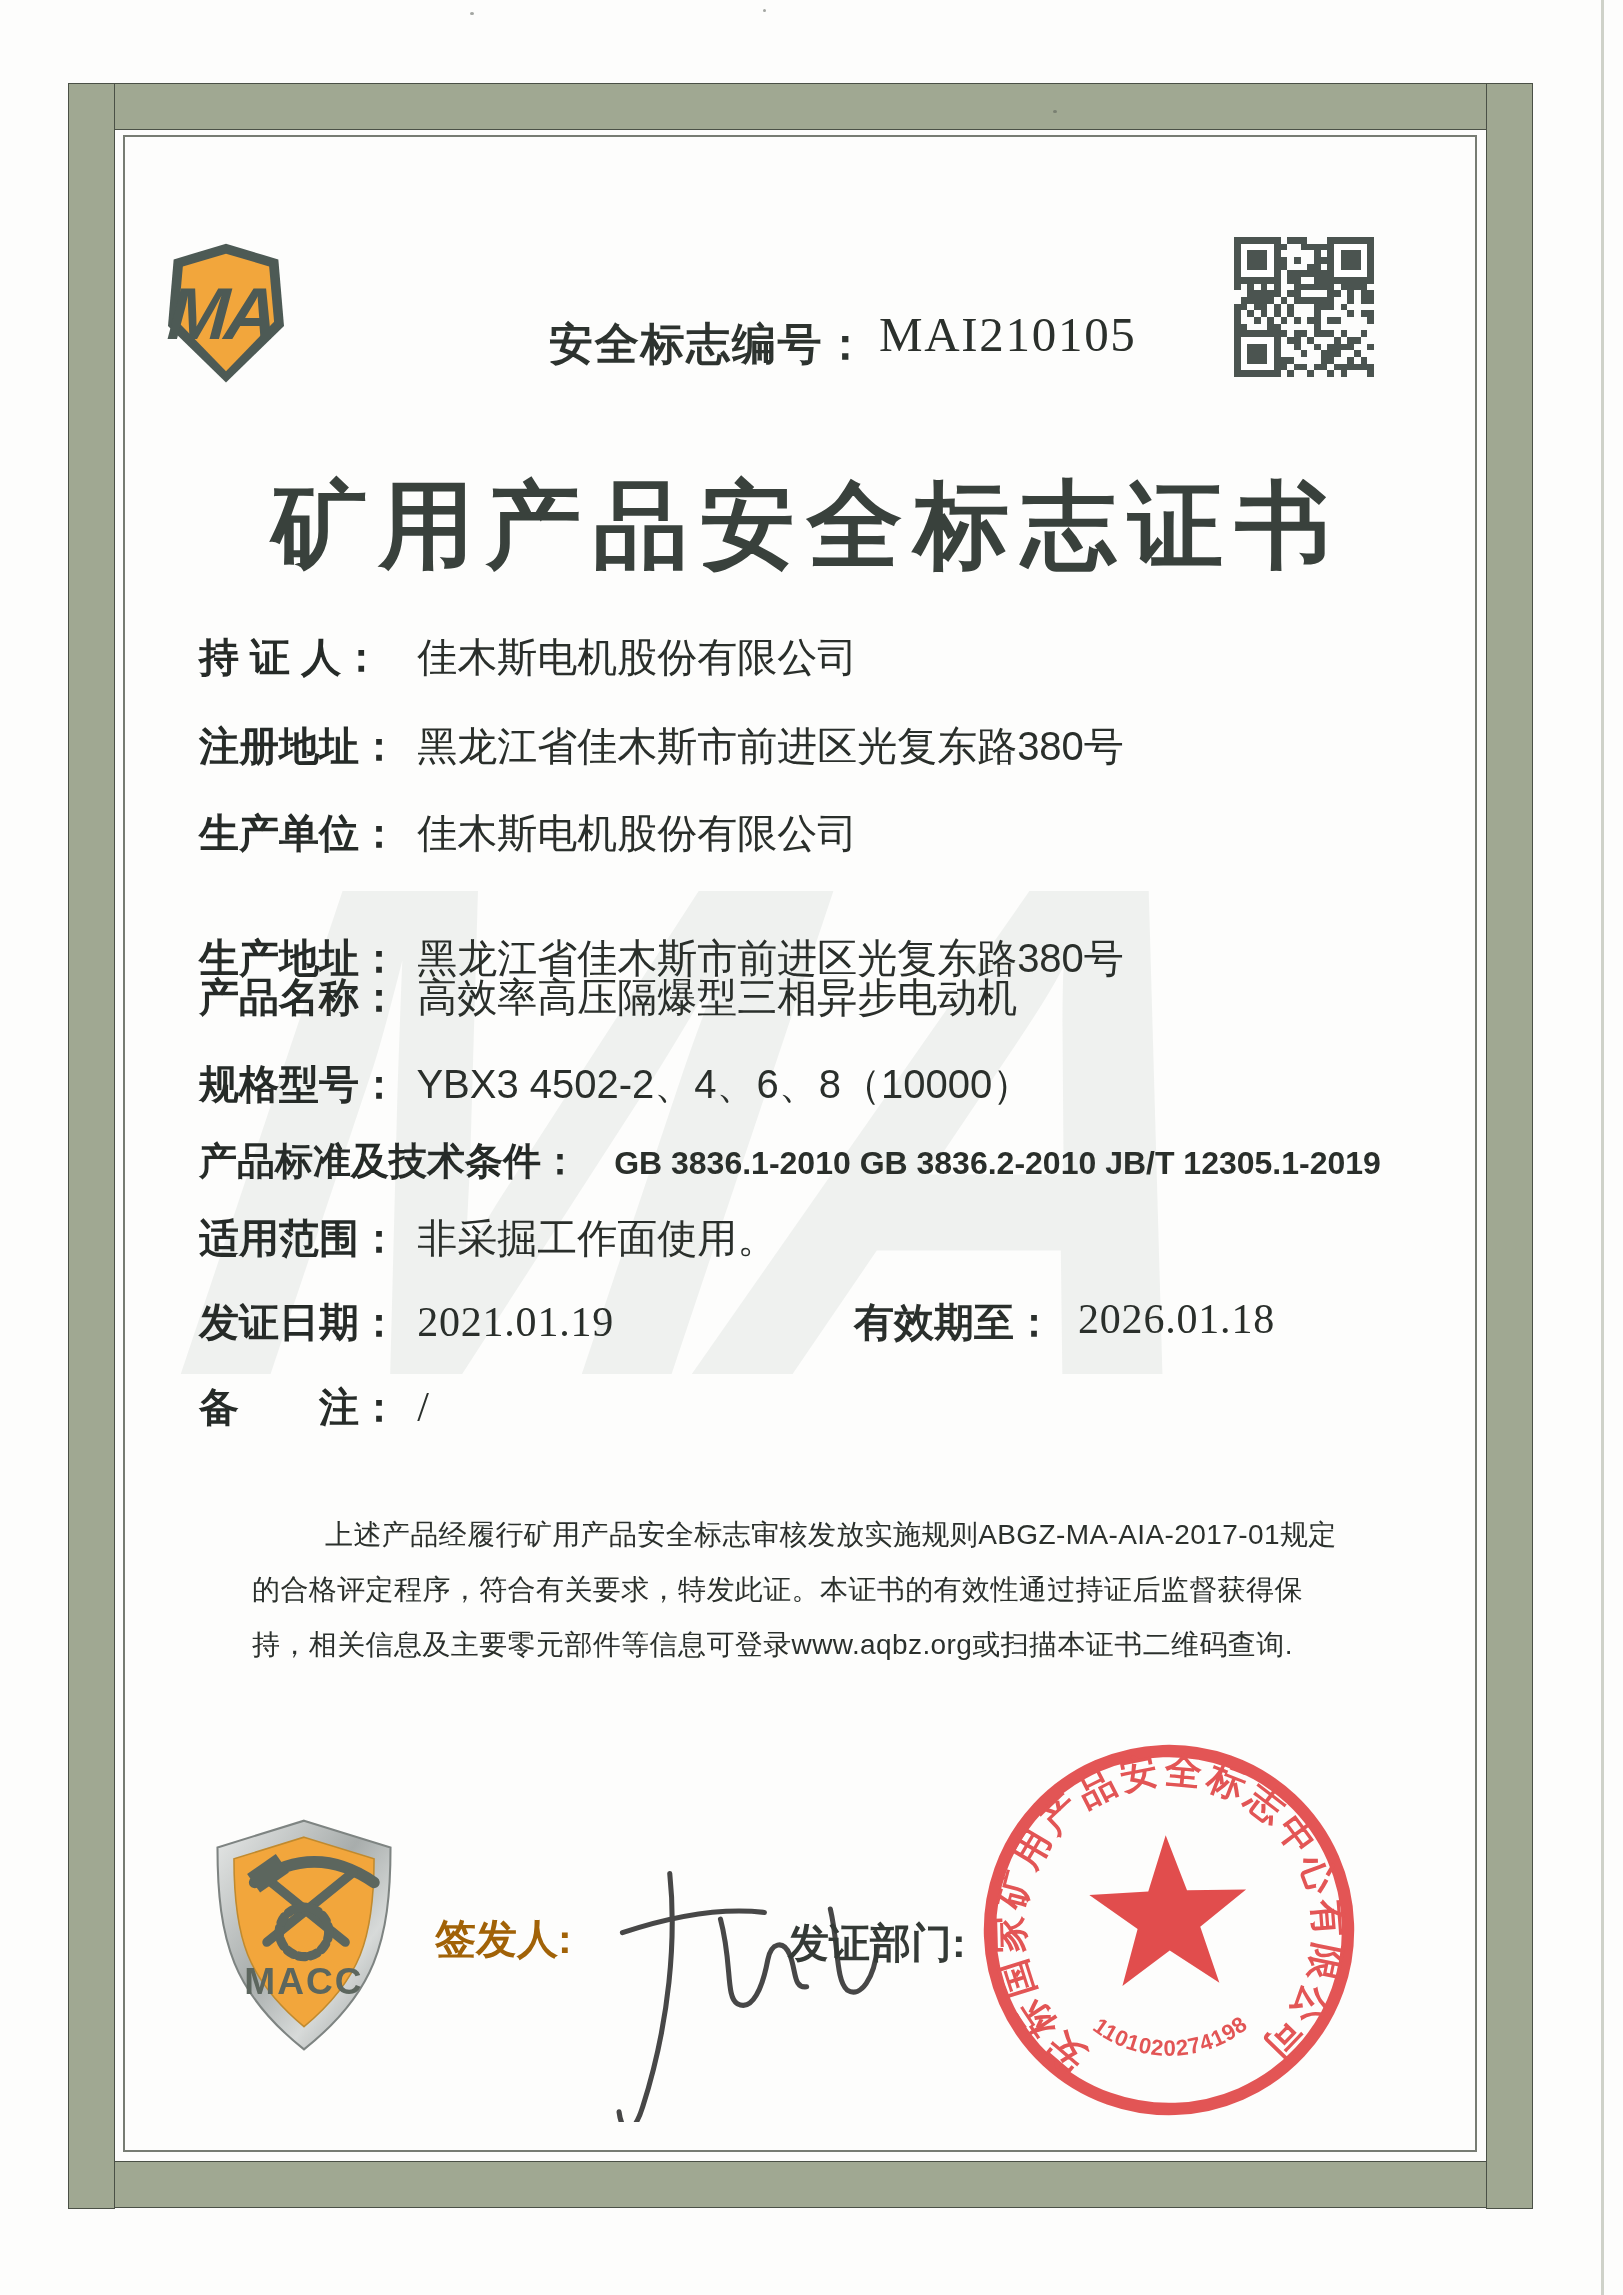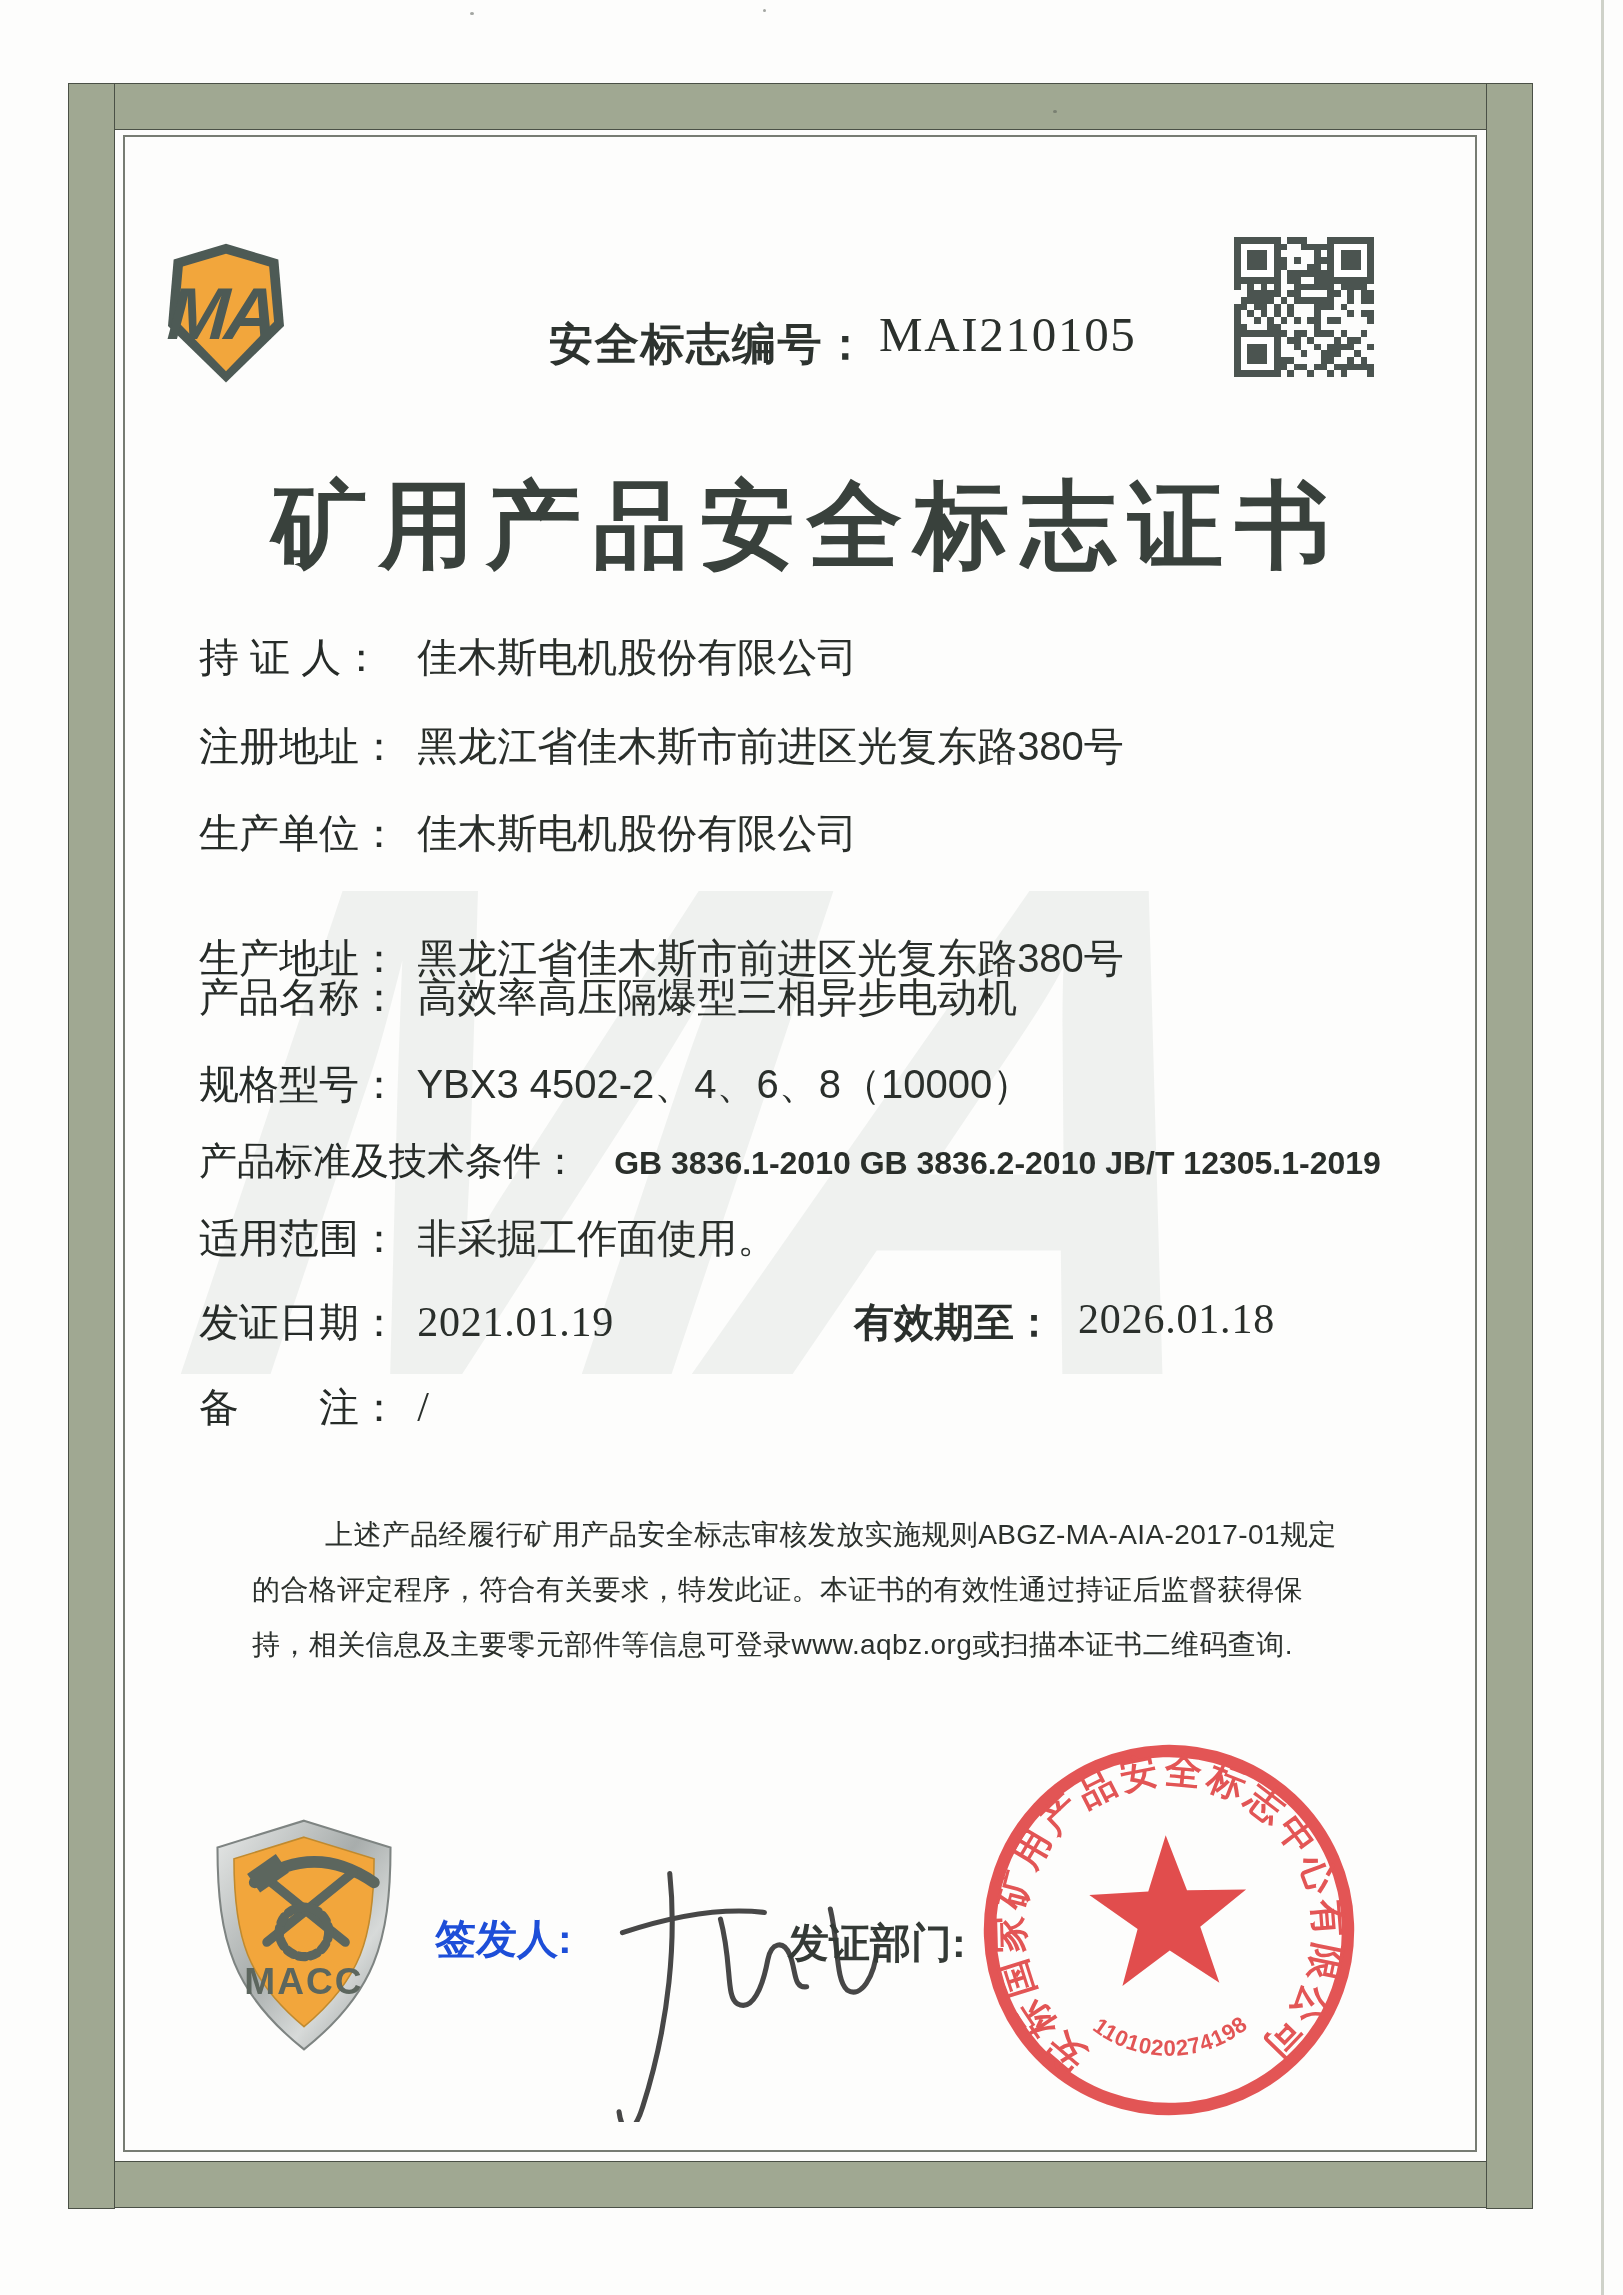--- a/index.html
+++ b/index.html
@@ -35,37 +35,37 @@
   #cert-no-value{left:879px;top:306px;font-size:49px;font-family:"Liberation Serif",serif;
                  color:#2b302c;letter-spacing:1.7px;}
   #qr{left:1234px;top:237px;width:140px;height:140px;}
 
   
   #page-title{left:135px;top:463px;width:1344px;text-align:center;font-size:95px;font-weight:900;
               color:#39413c;letter-spacing:12px;}
 
   
   .row{position:absolute;left:199px;z-index:2;font-size:40px;white-space:nowrap;}
-  .flabel{display:inline-block;width:207px;font-weight:400;color:#23282500;color:#262b28;}
+  .flabel{display:inline-block;width:207px;font-weight:700;color:#23282500;color:#262b28;}
   .fvalue{font-weight:400;color:#2a2f2b;}
   .fvalue.bold{font-weight:400;}
   .row.wide .flabel{width:auto;margin-right:24px;font-size:38px;}
   .row.wide .fvalue{font-size:32px;font-weight:700;letter-spacing:0;}
   .v-serif{font-family:"Liberation Serif",serif;font-size:42px;letter-spacing:0.8px;}
 
   #row-dates .vl2{position:absolute;left:655px;top:0;font-weight:700;width:207px;display:inline-block;}
   #row-dates .vv2{position:absolute;left:879px;top:0;}
 
   
   #paragraph{left:252px;top:1507px;width:1160px;font-size:28px;line-height:55px;
              color:#2b302c;letter-spacing:0.4px;}
   #paragraph .p1{text-indent:73px;}
 
   
-  #signer-label{left:435px;top:1912px;font-size:41px;font-weight:700;color:#1d4ed8;}
+  #signer-label{left:435px;top:1912px;font-size:41px;font-weight:700;color:#a16207;}
   #issuer-label{left:788px;top:1916px;font-size:41px;font-weight:700;color:#343a36;}
   #signature{left:541px;top:1860px;width:364px;height:262px;}
   #macc-shield{left:201px;top:1816px;width:206px;height:238px;}
   #seal{left:971px;top:1732px;width:396px;height:396px;transform:rotate(-2deg);}
 
   
   #scan-line{position:absolute;left:1601px;top:0;width:3.4px;height:2295px;background:#c7cabf;opacity:.85;z-index:3;}
   .speck{position:absolute;background:#5a5f58;border-radius:50%;z-index:3;opacity:.55;}
 </style>
 </head>

